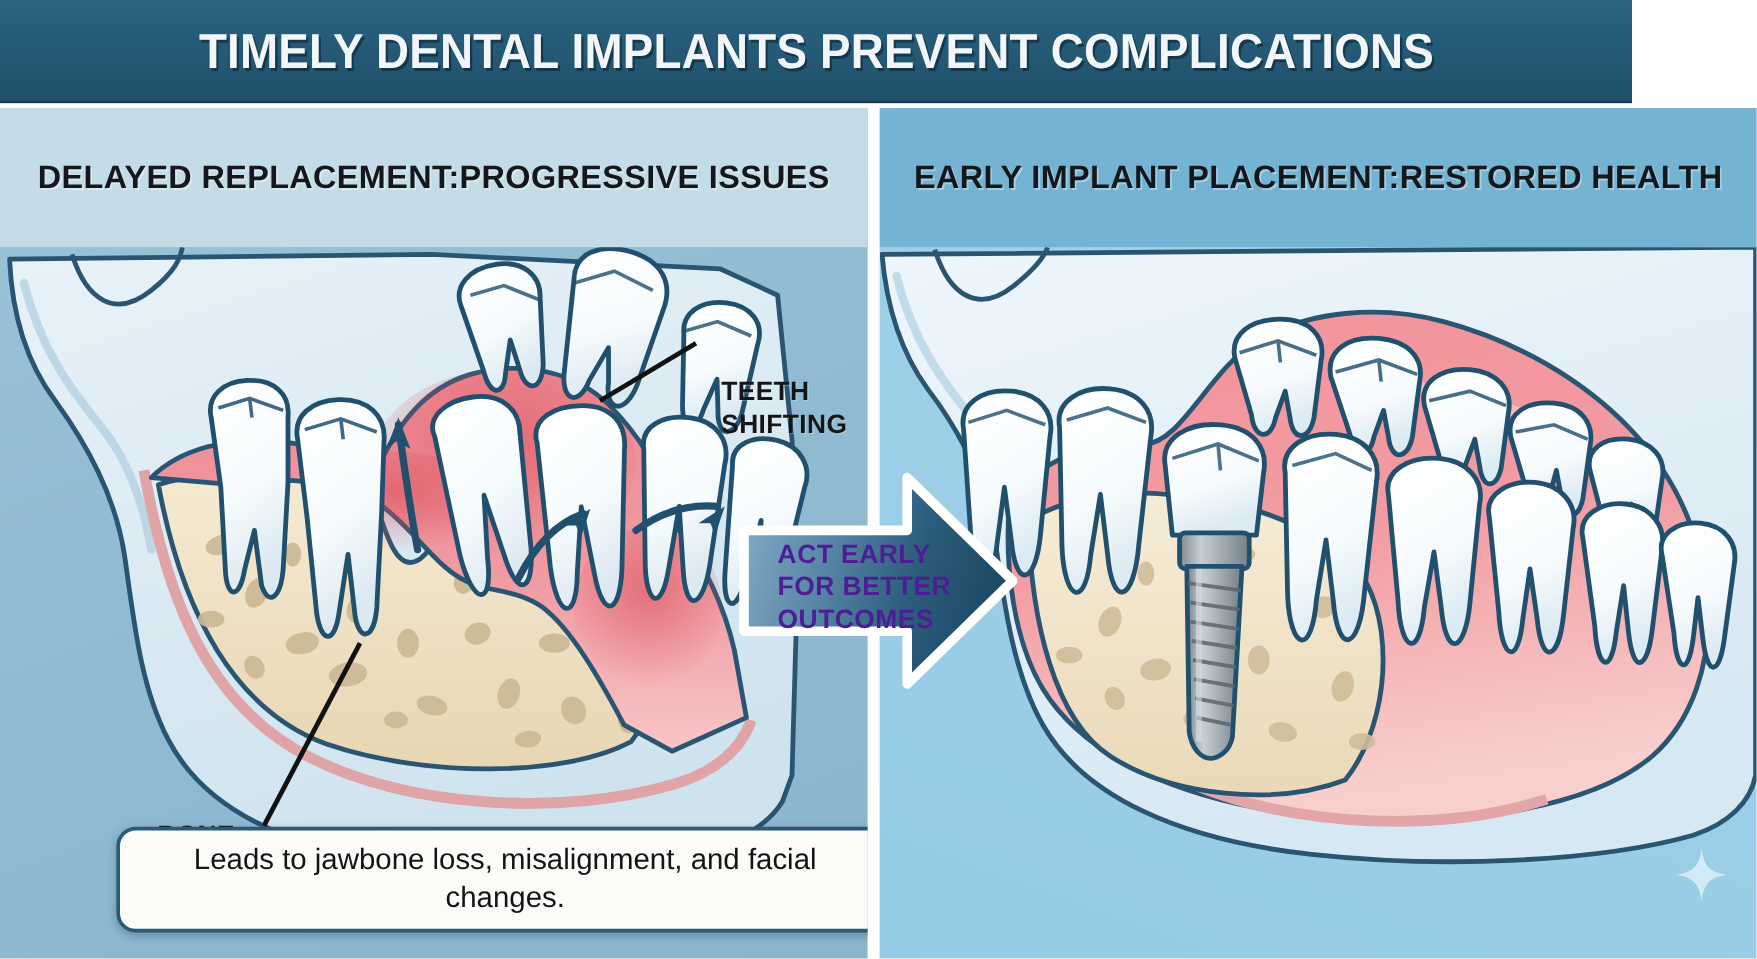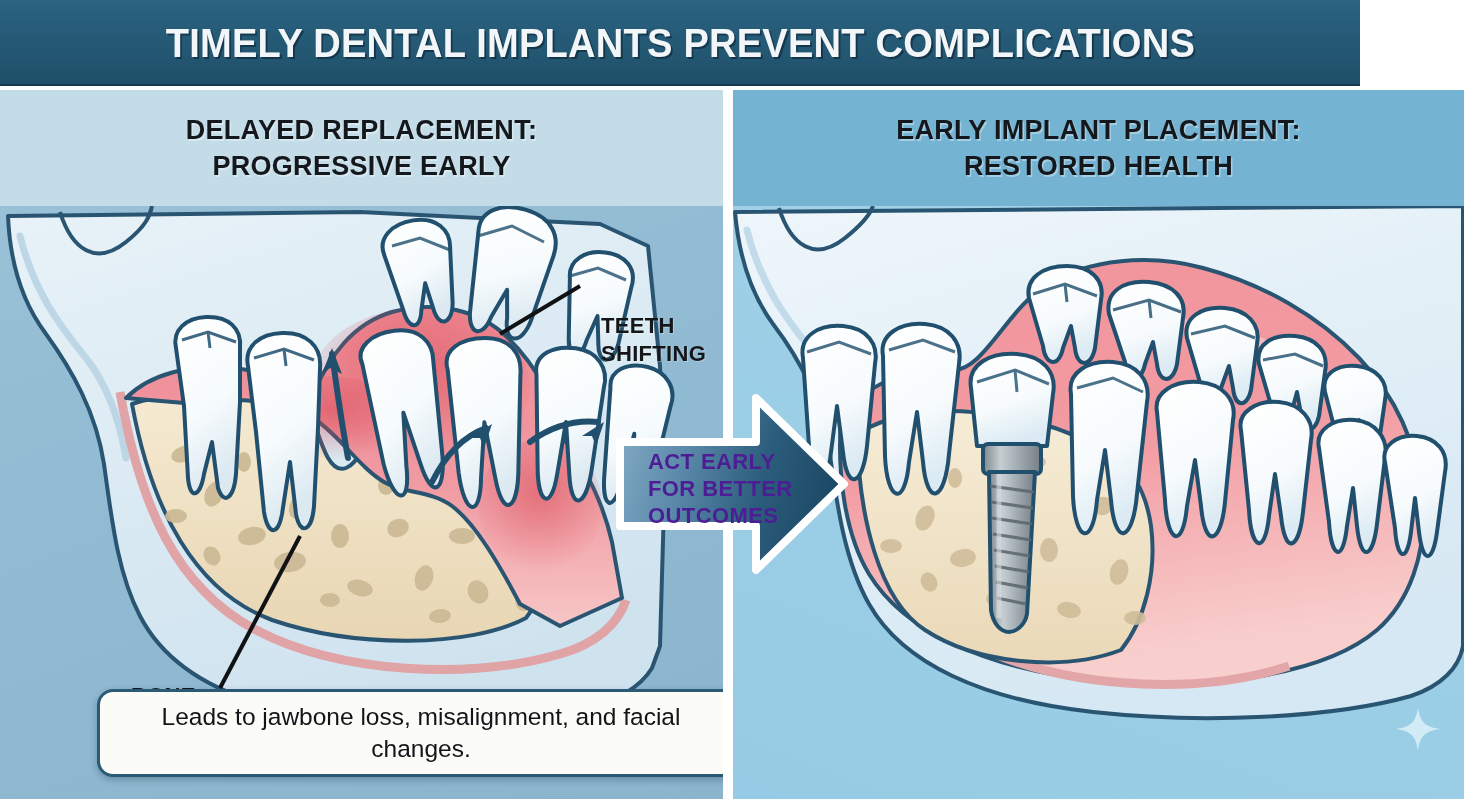--- a/index.html
+++ b/index.html
@@ -26,21 +26,21 @@
 
   
   .panel{position:absolute;top:90px;height:709px;overflow:hidden;}
   .panel-left{left:0;width:723px;
     background:linear-gradient(160deg,#9cc3d8 0%,#92bcd3 40%,#8ab5cd 100%);}
   .panel-right{left:733px;width:731px;
     background:linear-gradient(200deg,#a7d6ea 0%,#9dd0e7 45%,#95cbe4 100%);}
 
   .hdr{
     position:absolute;left:0;top:0;width:100%;height:116px;
-    display:flex;flex-direction:column;align-items:center;justify-content:center;
+    display:flex;flex-direction:row;align-items:center;justify-content:center;
     box-sizing:border-box;
   }
   .hdr-left{background:#c4dce8;}
   .hdr-right{background:#74b3d2;text-align:right;}
   .hdr-line{
     color:#14181c;font-weight:bold;font-size:27px;line-height:36px;
     letter-spacing:.3px;text-shadow:1.5px 1.5px 0 rgba(255,255,255,.35);
     white-space:nowrap;
   }
 
@@ -85,21 +85,21 @@
 <div id="infographic">
 
   <div class="title-bar">
     <div class="title-text">TIMELY DENTAL IMPLANTS PREVENT COMPLICATIONS</div>
   </div>
 
   <div class="panel panel-left">
 
     <div class="hdr hdr-left">
       <div class="hdr-line">DELAYED REPLACEMENT:</div>
-      <div class="hdr-line">PROGRESSIVE EARLY</div>
+      <div class="hdr-line">PROGRESSIVE ISSUES</div>
     </div>
 
     <div class="stage">
       <svg viewBox="0 0 723 593" preserveAspectRatio="xMidYMid meet">
         <defs>
           <linearGradient id="lbone" x1="0" y1="0" x2="0" y2="1">
             <stop offset="0" stop-color="#f5ead2"></stop>
               <stop offset="1" stop-color="#e8d6b3"></stop>
           </linearGradient>
           <linearGradient id="lgum" x1="0" y1="0" x2="0" y2="1">

